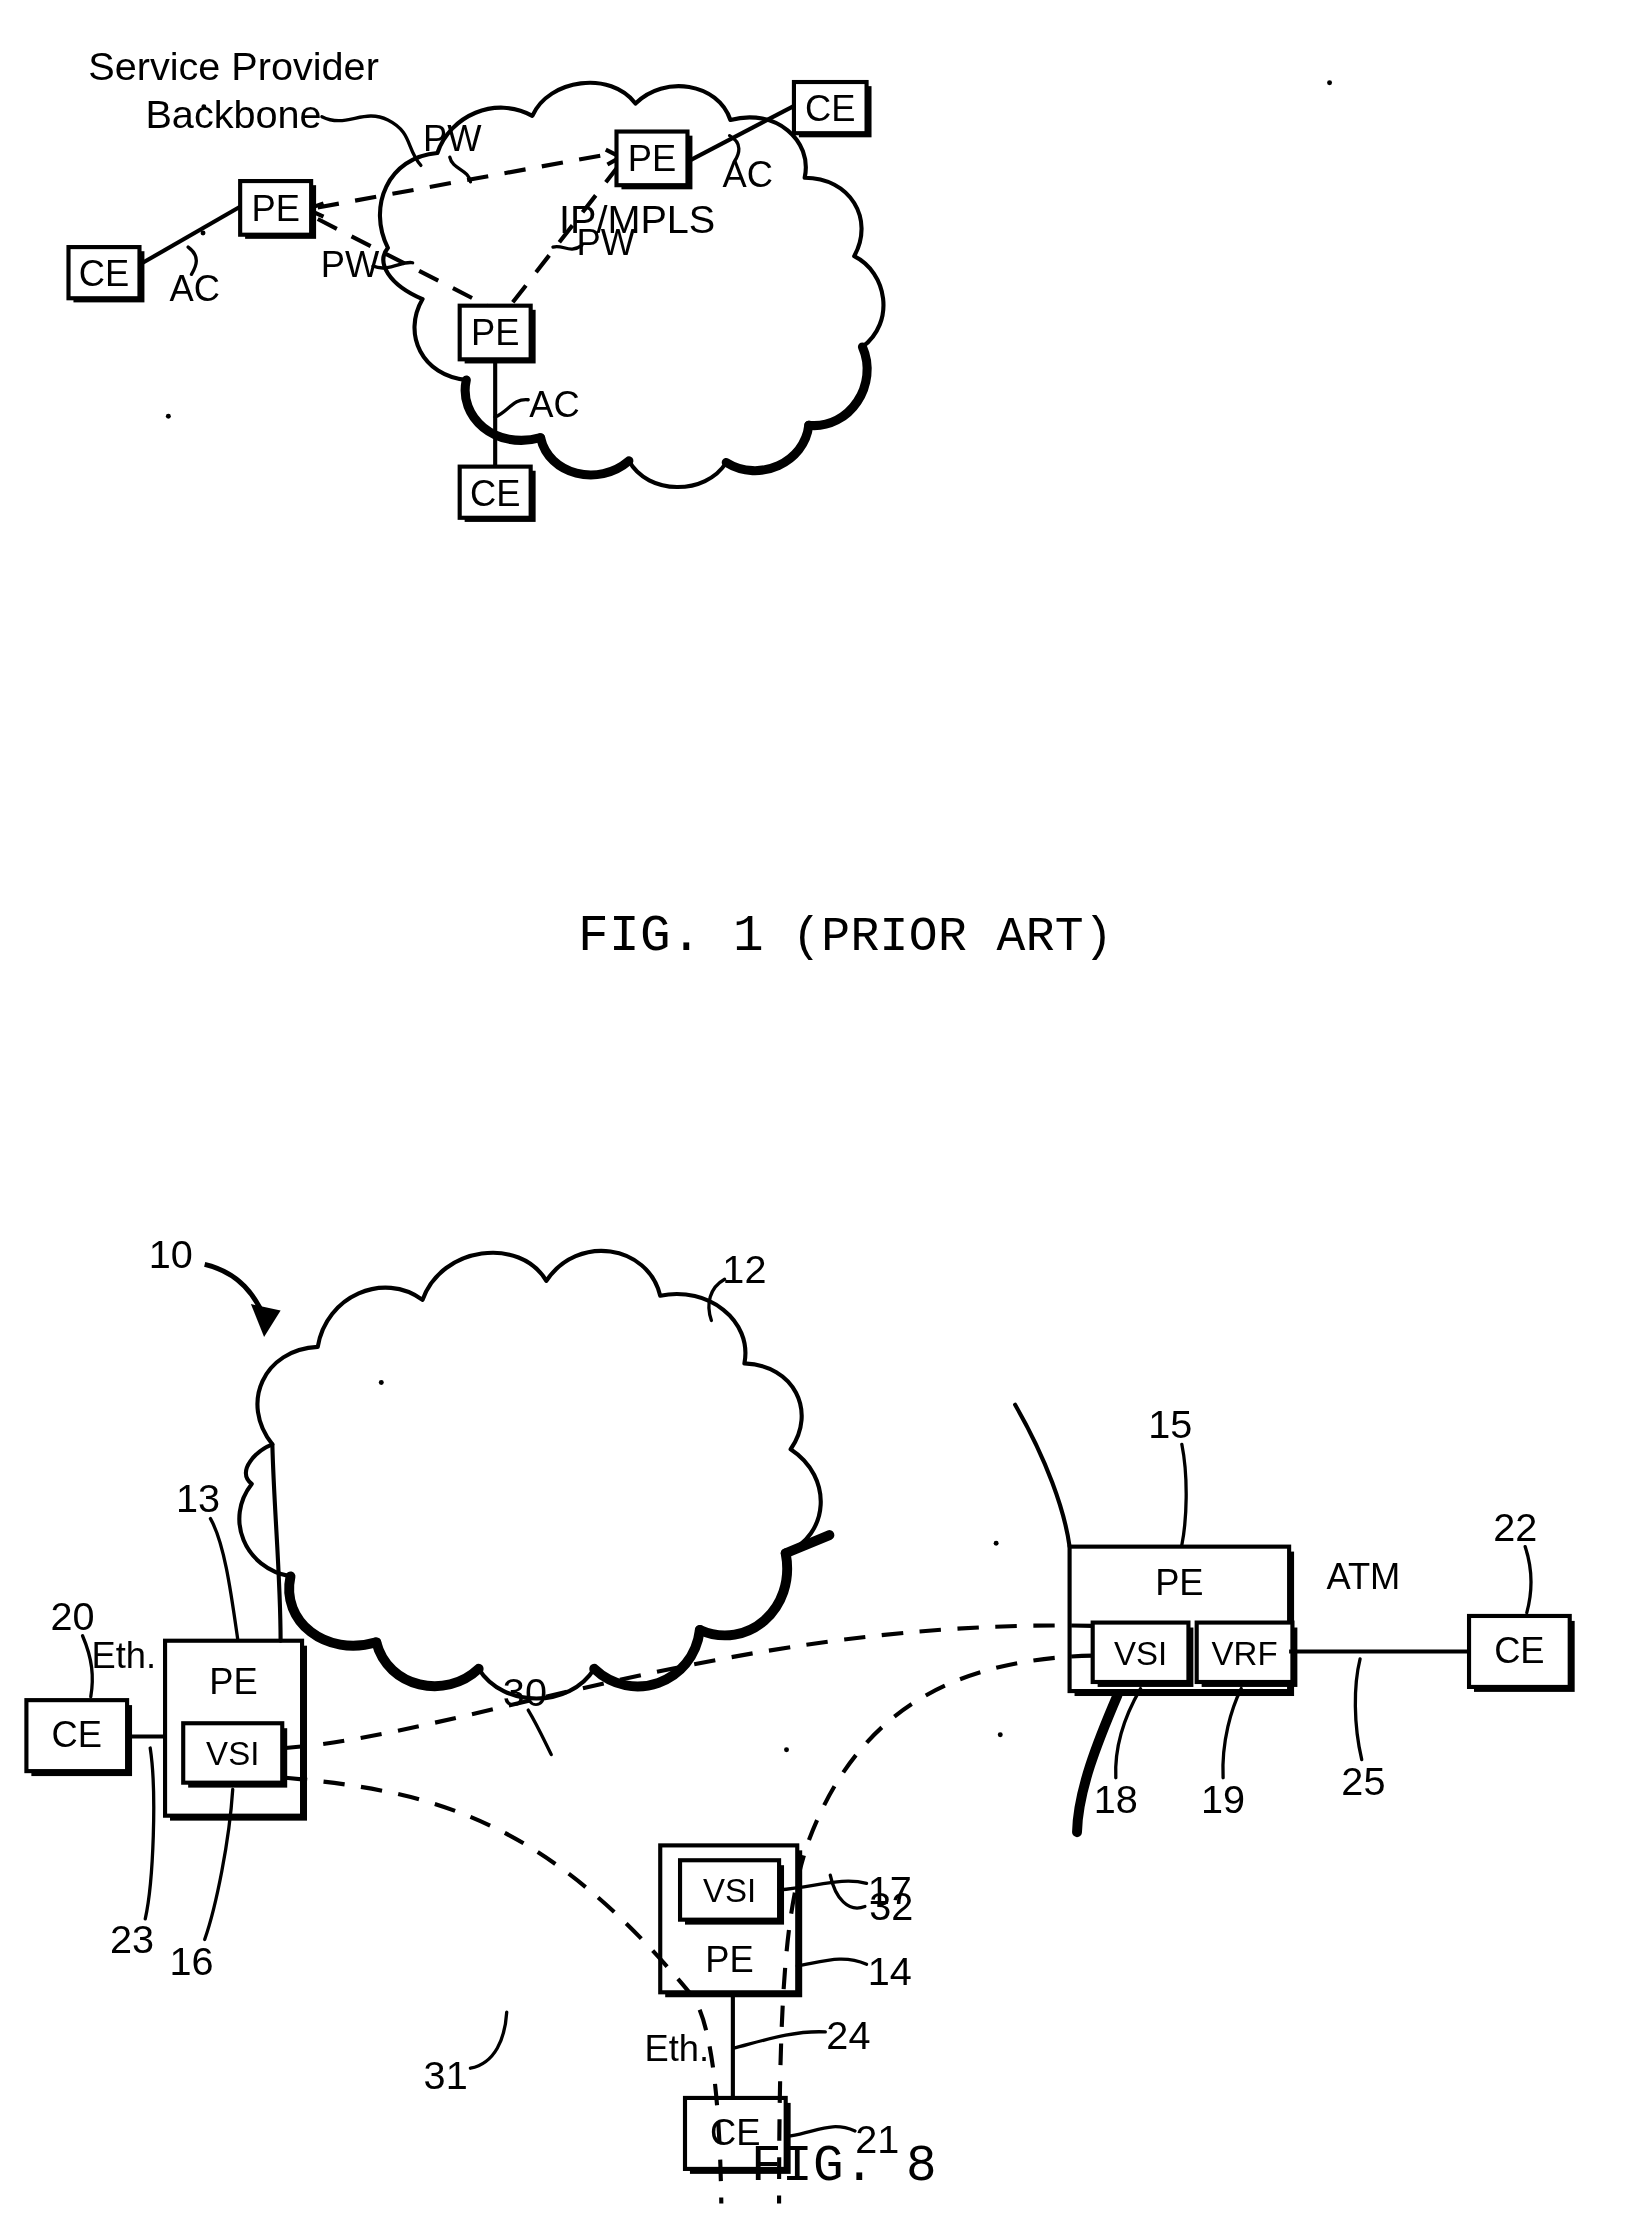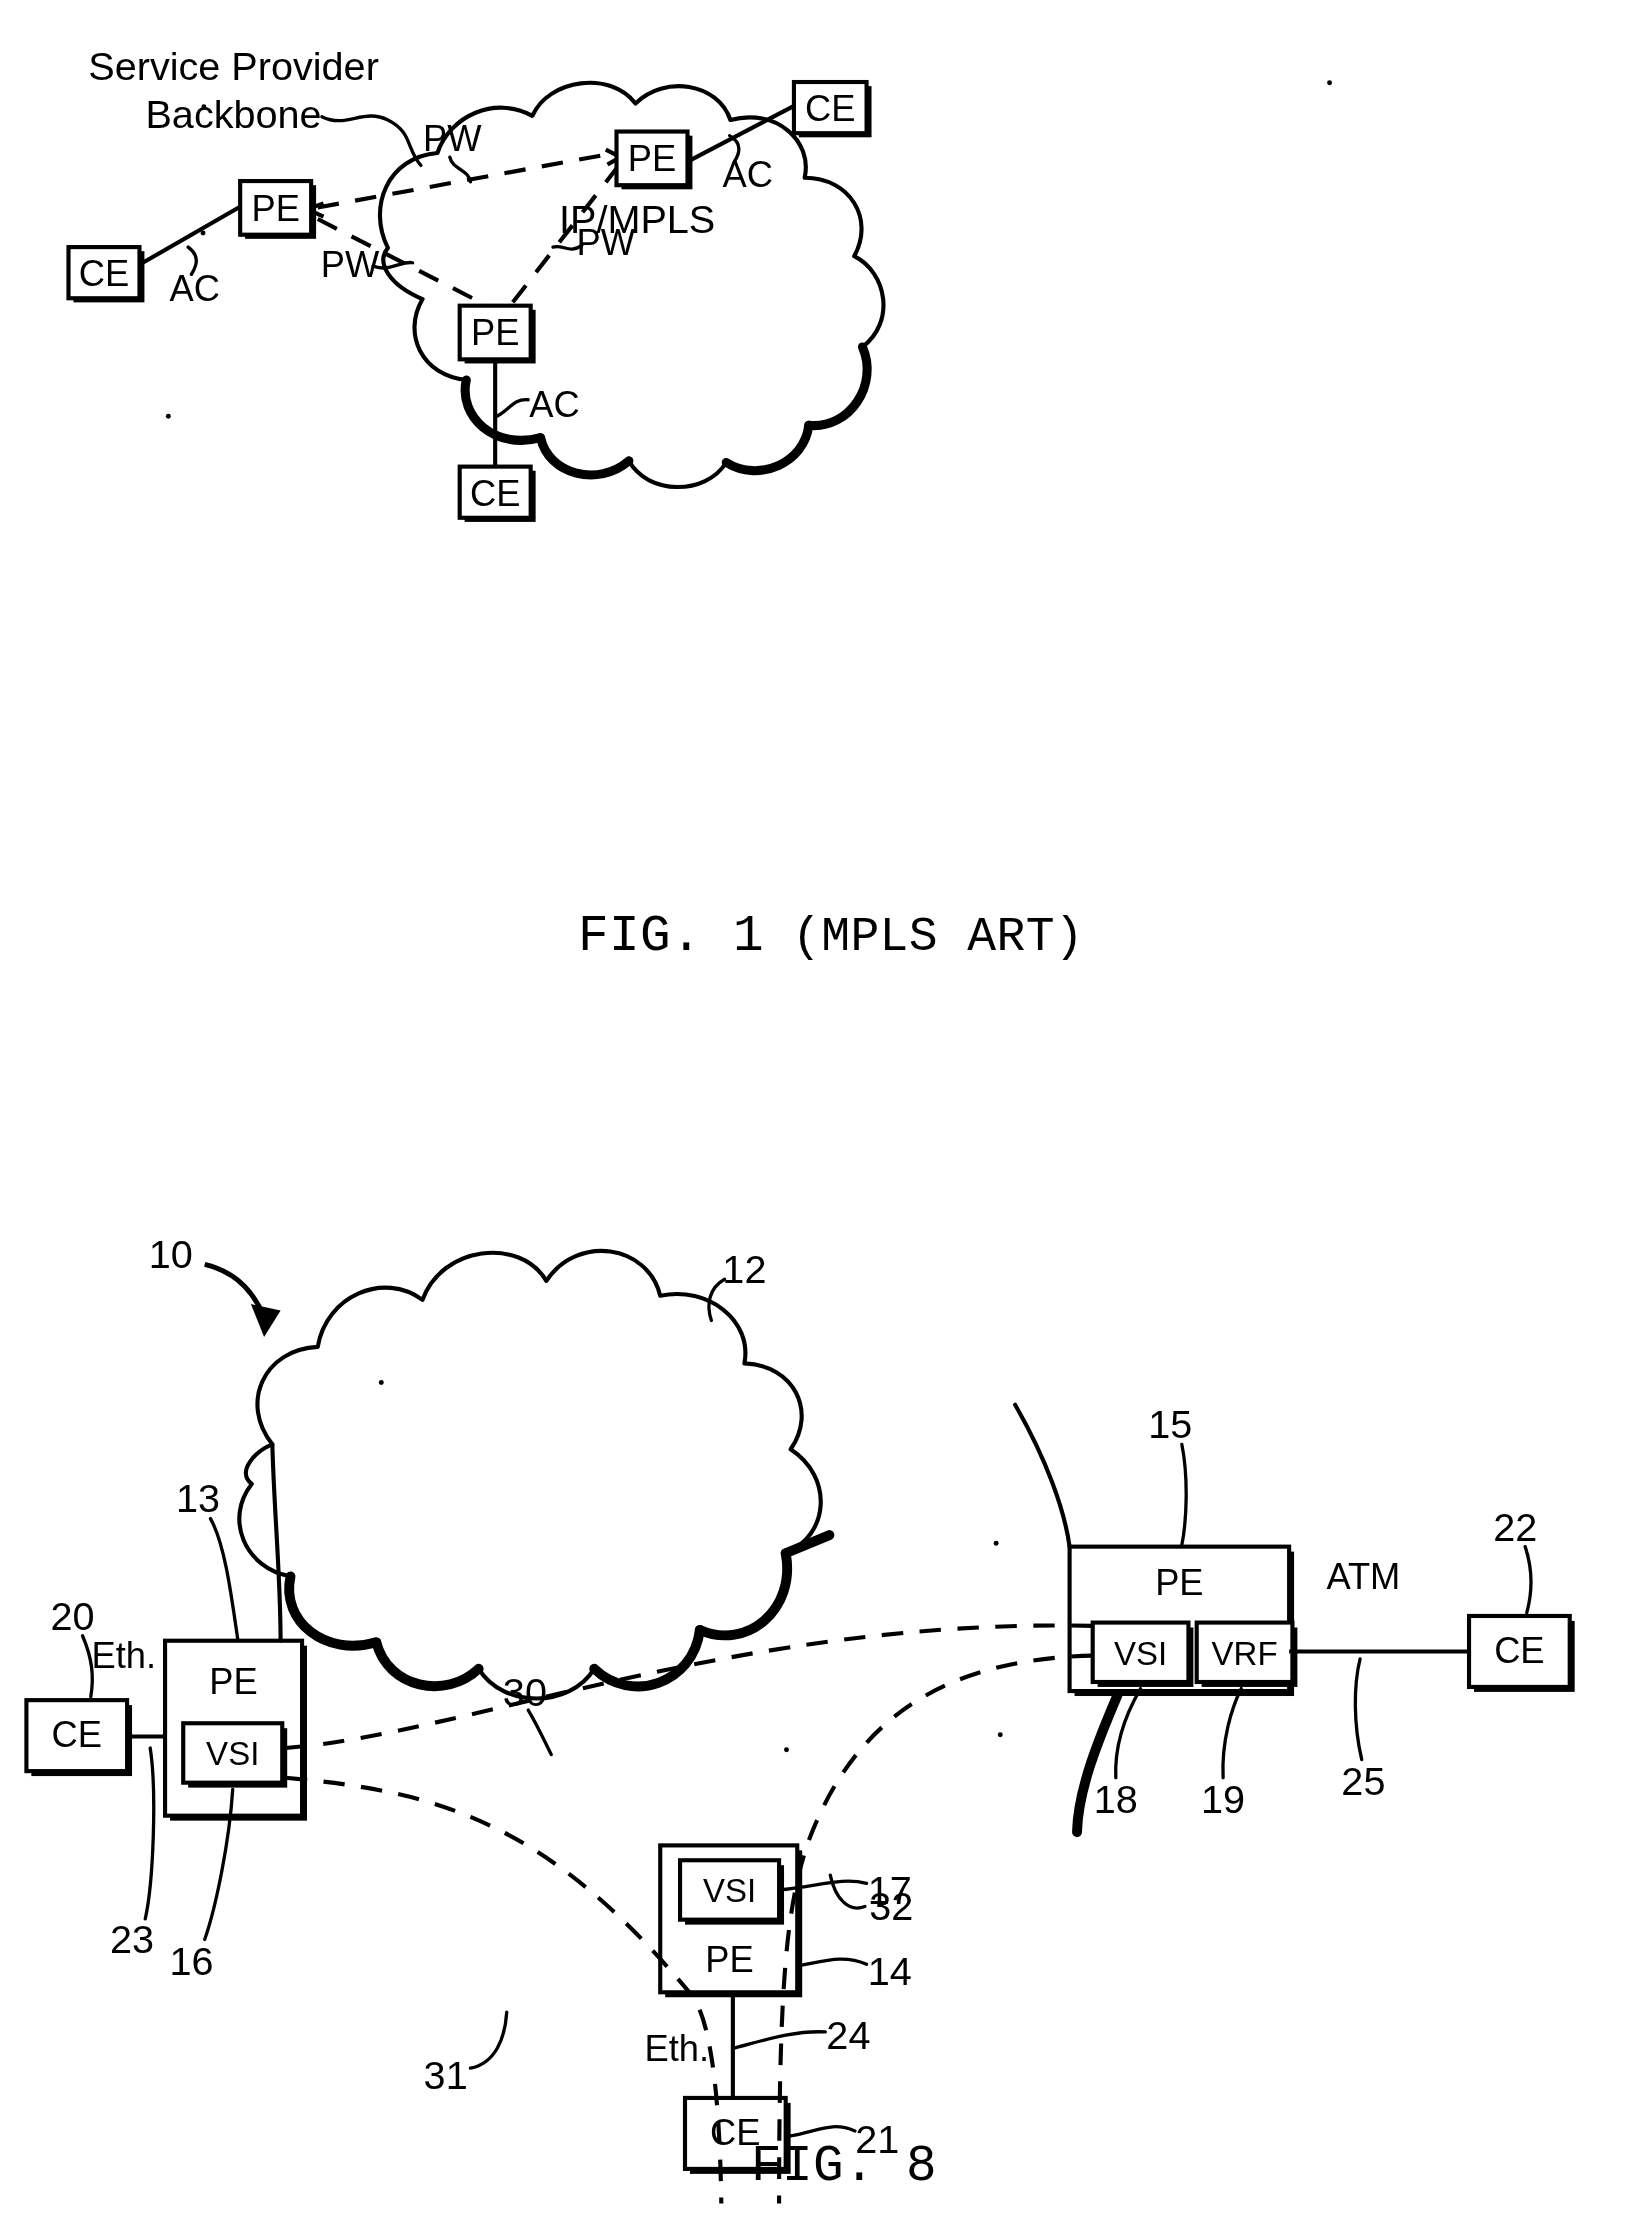--- a/index.html
+++ b/index.html
@@ -156,21 +156,21 @@
       <text class="node-label" x="600" y="597">CE</text>
     </g>
 
     <circle class="speck" cx="247" cy="129" r="3"></circle>
     <circle class="speck" cx="246" cy="282" r="3"></circle>
     <circle class="speck" cx="204" cy="504" r="3"></circle>
     <circle class="speck" cx="1611" cy="100" r="3"></circle>
   </svg>
 
   <div class="fig-caption" id="fig1-caption">FIG. 1</div>
-  <div class="fig-caption" id="fig1-priorart">(MPLS ART)</div>
+  <div class="fig-caption" id="fig1-priorart">(PRIOR ART)</div>
 
   <svg class="figure" id="fig2-svg" width="1644" height="1197" viewBox="0 0 1992 1450" style="top:1048px;">
 
     <path class="cloud" d="M 330,480
          C 290,430 320,365 385,362
          C 395,300 465,270 512,305
          C 535,240 630,228 662,282
          C 700,225 785,238 800,300
          C 858,288 912,330 902,382
          C 962,384 990,440 958,486

